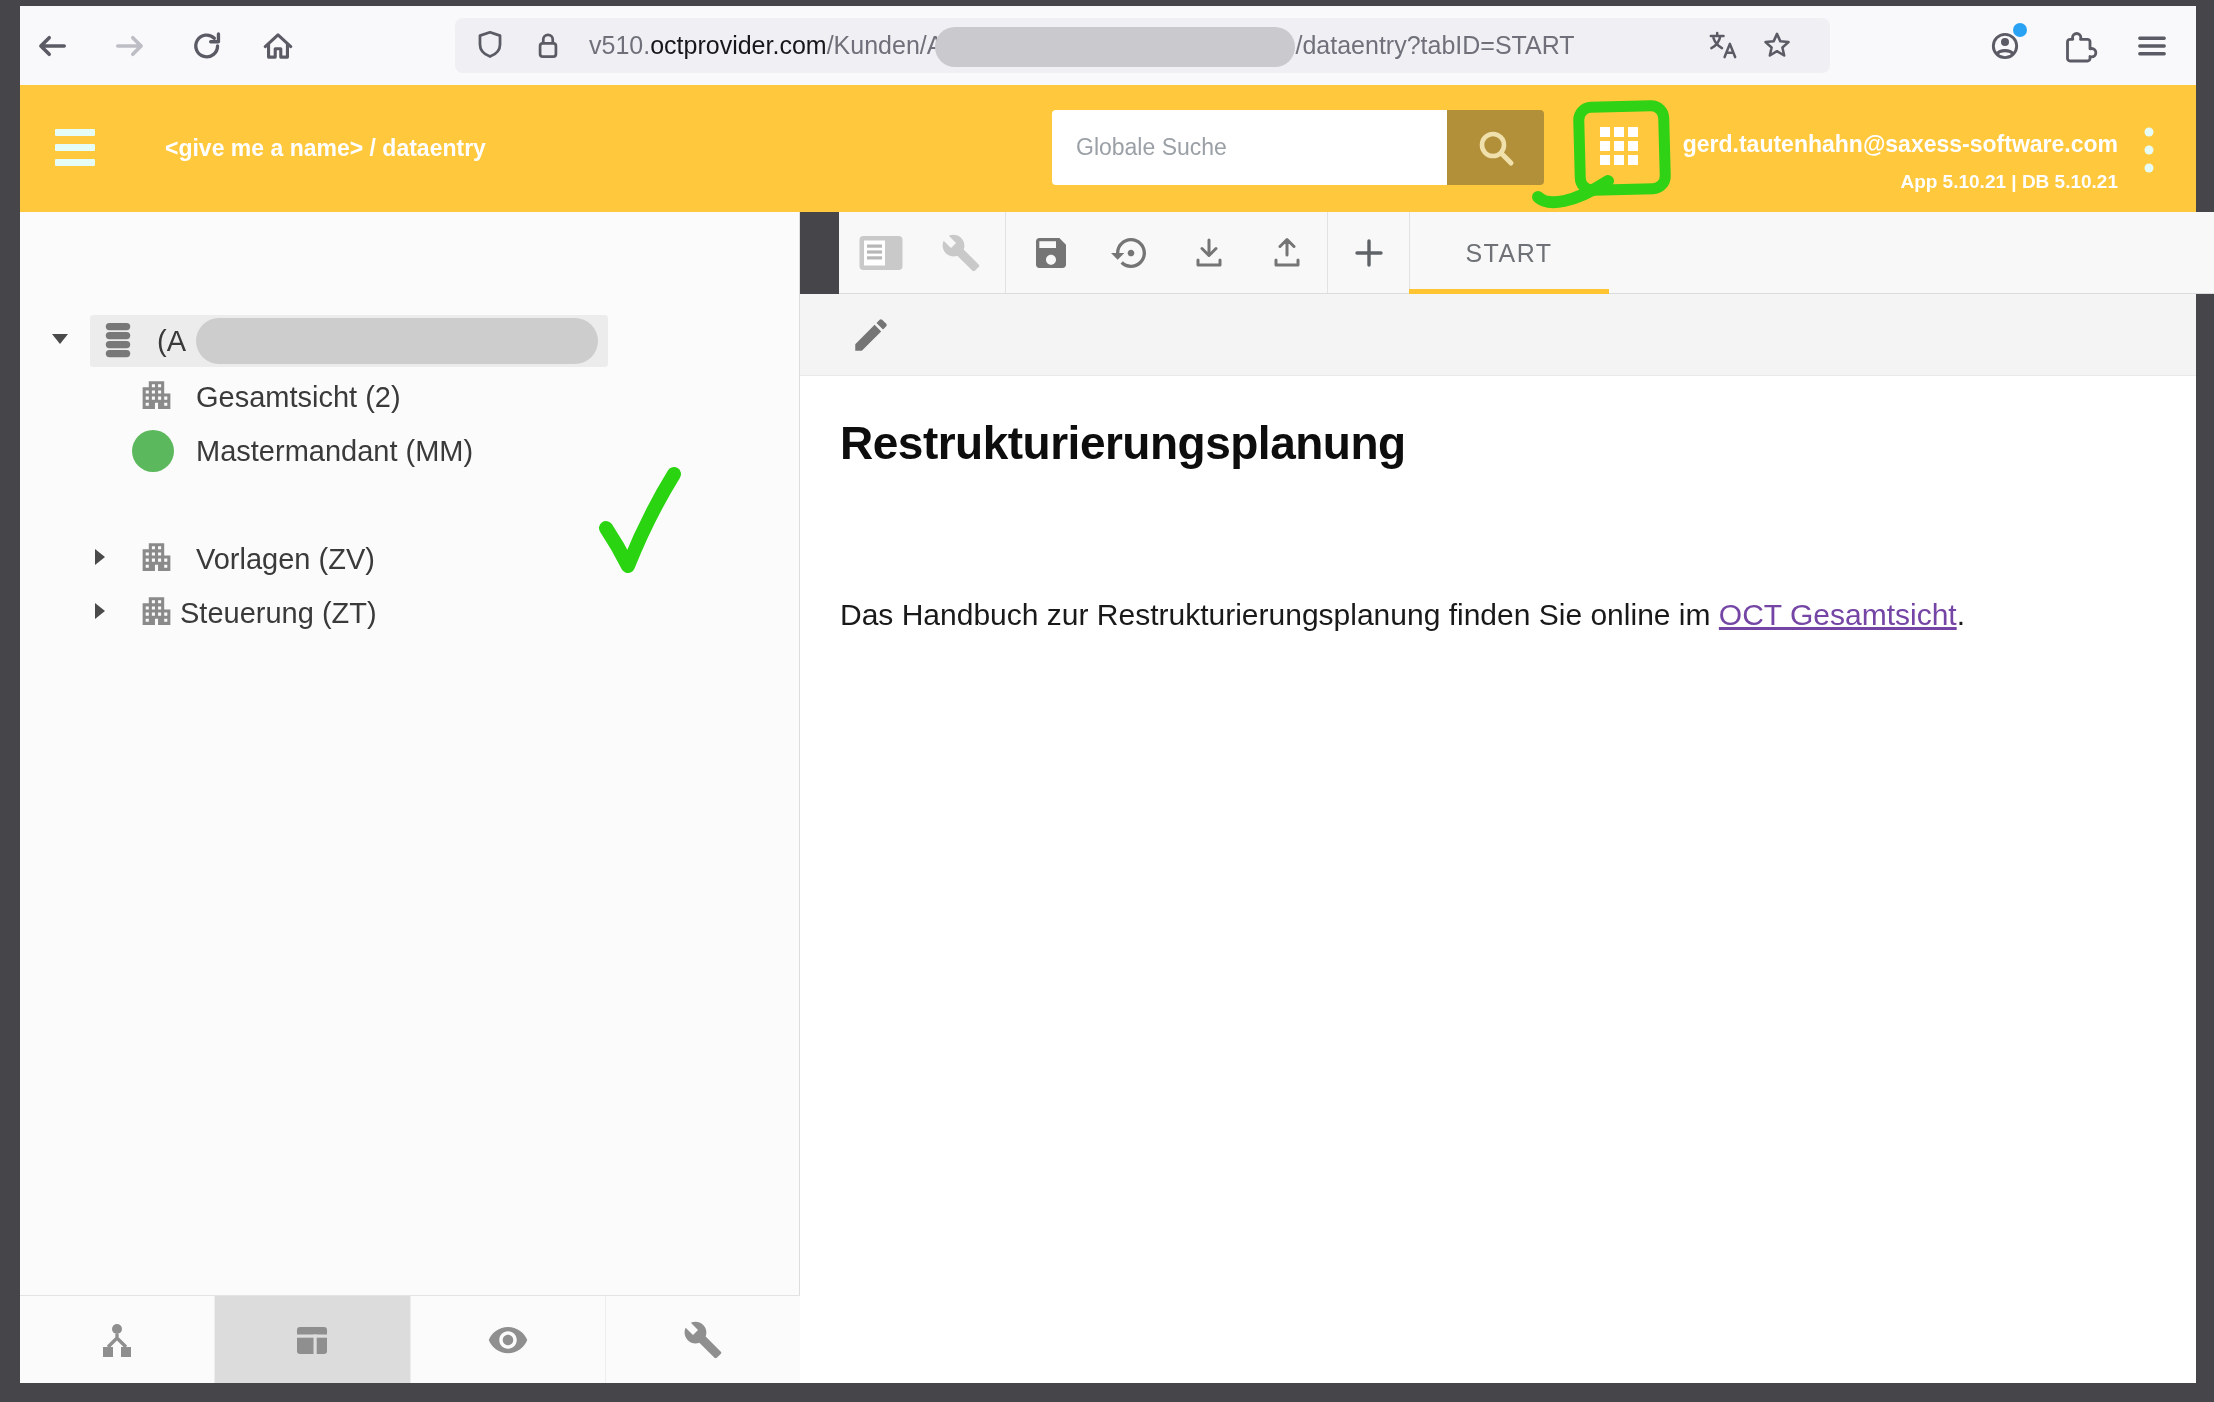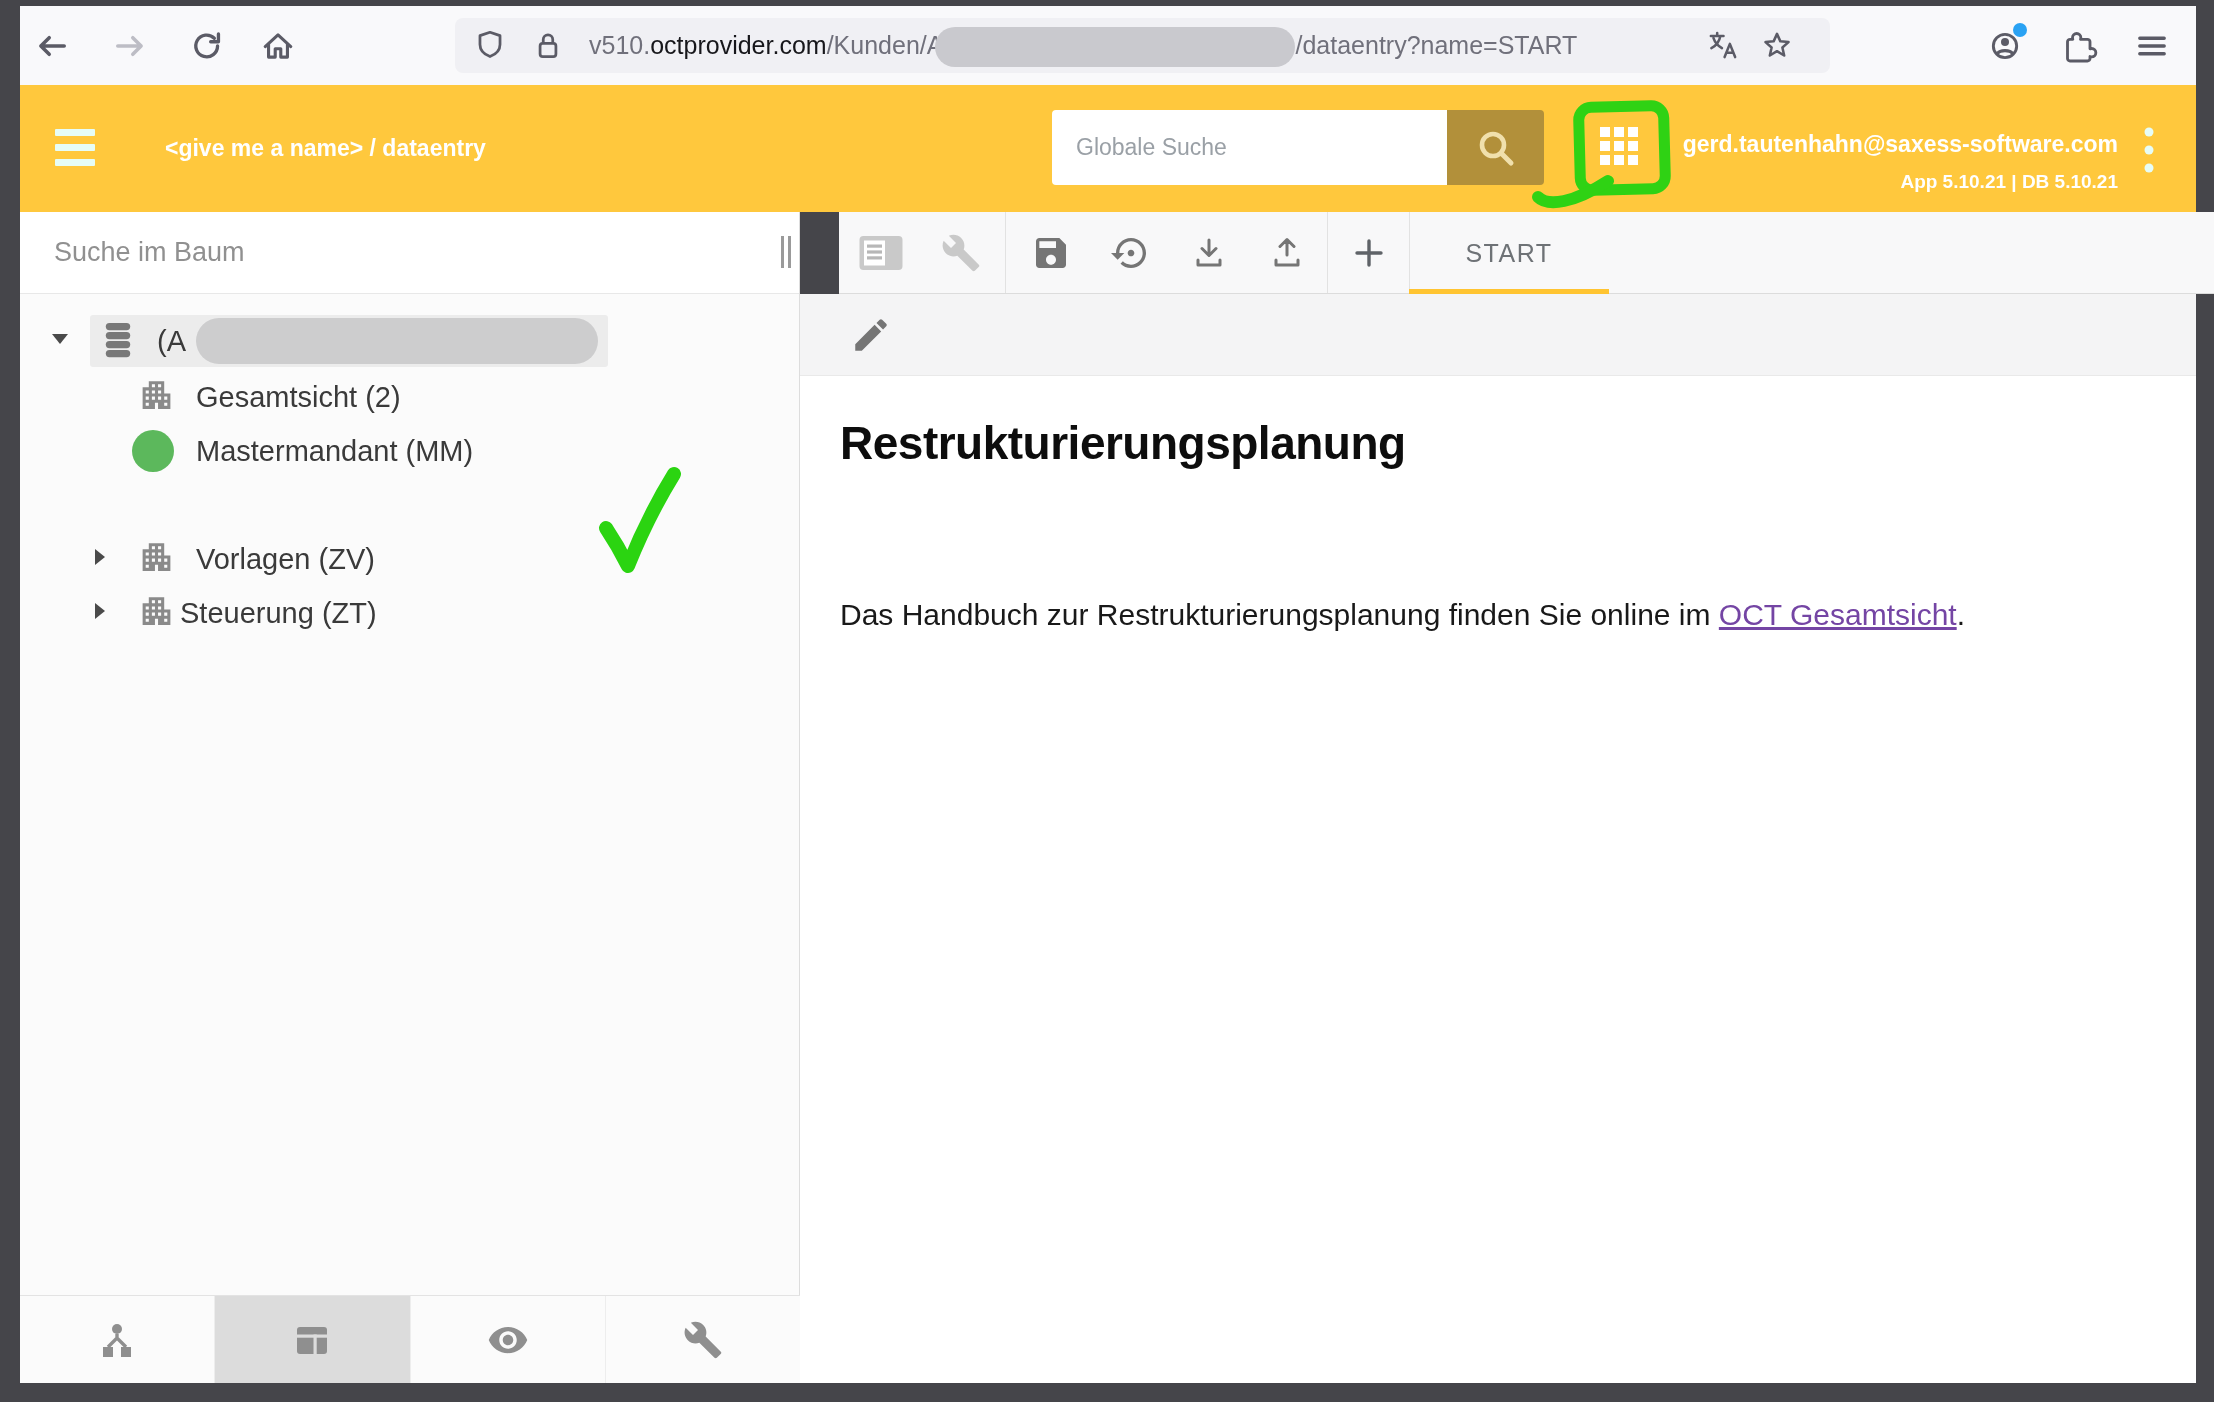--- a/index.html
+++ b/index.html
@@ -102,21 +102,21 @@
       <svg width="38" height="38" viewBox="0 0 36 36">
           <path d="M18 5l9.5 3.2v8.3c0 5.8-3.9 9.3-9.5 11.5-5.6-2.2-9.5-5.7-9.5-11.5V8.2z" fill="none" stroke="#5b5b66" stroke-width="2.6" stroke-linejoin="round"></path>
         </svg>
     </span>
     <span class="pill-icon" style="left:74px">
       <svg width="38" height="38" viewBox="0 0 36 36">
           <rect x="10.5" y="15.5" width="15" height="12.5" rx="2.5" fill="none" stroke="#5b5b66" stroke-width="2.6"></rect>
           <path d="M13.5 15.5v-3.6a4.5 4.5 0 0 1 9 0v3.6" fill="none" stroke="#5b5b66" stroke-width="2.6"></path>
         </svg>
     </span>
-    <div id="urltext"><span>v510.</span><span class="dom">octprovider.com</span><span>/Kunden/AD</span><span class="redact-url"></span><span>/dataentry?name=START</span></div>
+    <div id="urltext"><span>v510.</span><span class="dom">octprovider.com</span><span>/Kunden/AD</span><span class="redact-url"></span><span>/dataentry?tabID=START</span></div>
     <span class="pill-icon" style="right:88px">
       <svg width="38" height="38" viewBox="0 0 36 36" fill="none" stroke="#5b5b66" stroke-width="2.4" stroke-linecap="round" stroke-linejoin="round">
           <path d="M6.5 8.5h12 M12.5 5.8v2.7 M15.5 8.5c-1 5.5-4.5 9.5-8.5 11.5 M9 10.5c1.5 4.5 4.5 7.5 8 9.5"></path>
           <path d="M19.5 28.5l5-12.5 5 12.5 M21.4 24.3h6.3"></path>
         </svg>
     </span>
     <span class="pill-icon" style="right:34px">
       <svg width="38" height="38" viewBox="0 0 36 36">
           <path d="M18 6.5l3.2 7.1 7.7.7-5.8 5.1 1.7 7.6-6.8-4.1-6.8 4.1 1.7-7.6-5.8-5.1 7.7-.7z" fill="none" stroke="#5b5b66" stroke-width="2.4" stroke-linejoin="round"></path>
         </svg>
@@ -182,27 +182,20 @@
     <svg width="14" height="50" viewBox="0 0 14 50">
         <circle cx="7" cy="7" r="4.5" fill="#E6FDF7"></circle>
         <circle cx="7" cy="25" r="4.5" fill="#E6FDF7"></circle>
         <circle cx="7" cy="43" r="4.5" fill="#E6FDF7"></circle>
       </svg>
   </div>
   <div id="versioninfo">App 5.10.21 | DB 5.10.21</div>
 </div>
 
 <div id="leftpanel">
-  <div id="treesearchrow">
-    <input id="treesearch" placeholder="Suche im Baum" style="">
-    <div id="splitter">
-        <i></i>
-        <i></i>
-      </div>
-  </div>
 
   <div class="tree-row" style="top:100px">
     <div class="sel-bg"></div>
     <span class="tr-el" style="left:30px">
       <svg width="20" height="20" viewBox="0 0 20 20">
           <polygon points="2,5 18,5 10,15" fill="#4a4a4a"></polygon>
         </svg>
     </span>
     <span class="tr-el" style="left:78px">
       <svg width="40" height="40" viewBox="0 0 36 36" fill="#787878">

